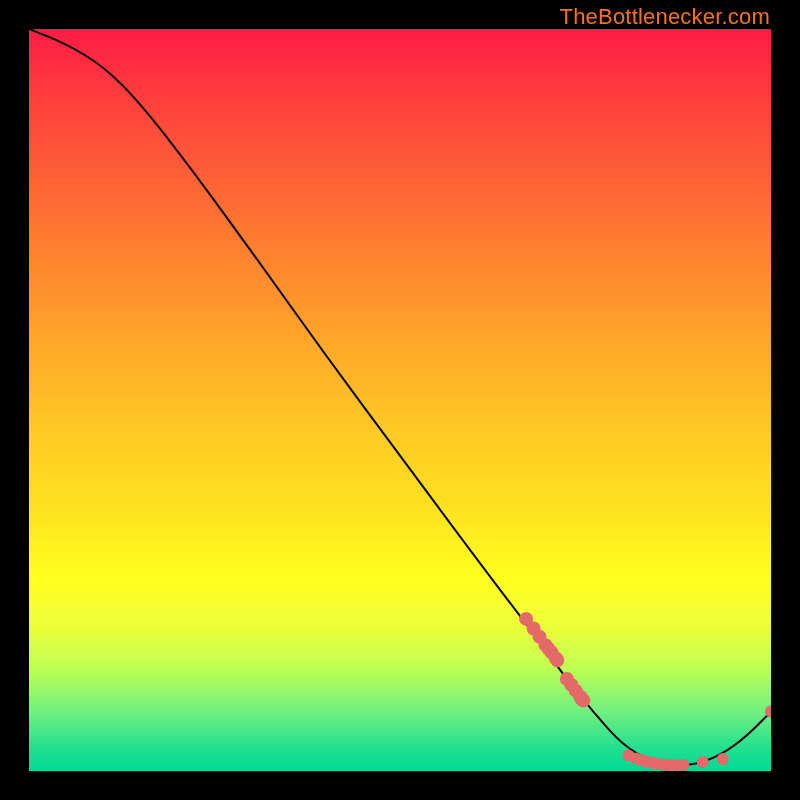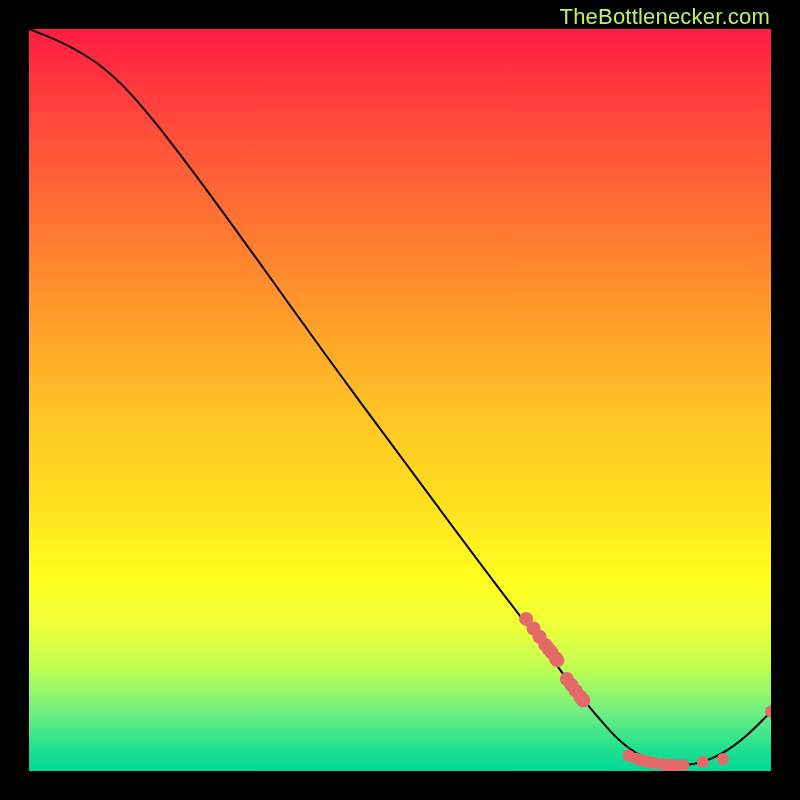--- a/index.html
+++ b/index.html
@@ -45,21 +45,21 @@
   .translucent-band {
     position: absolute;
     left: 0;
     right: 0;
     background: rgba(255,255,255,0.04);
   }
   .watermark {
     position: absolute;
     top: 4px;
     right: 30px;
-    color: #bef264;
+    color: #f97316;
     font-size: 22px;
     font-weight: 500;
     letter-spacing: 0.2px;
     user-select: none;
   }
   svg.curve {
     position: absolute;
     left: 0;
     top: 0;
     width: 742px;

